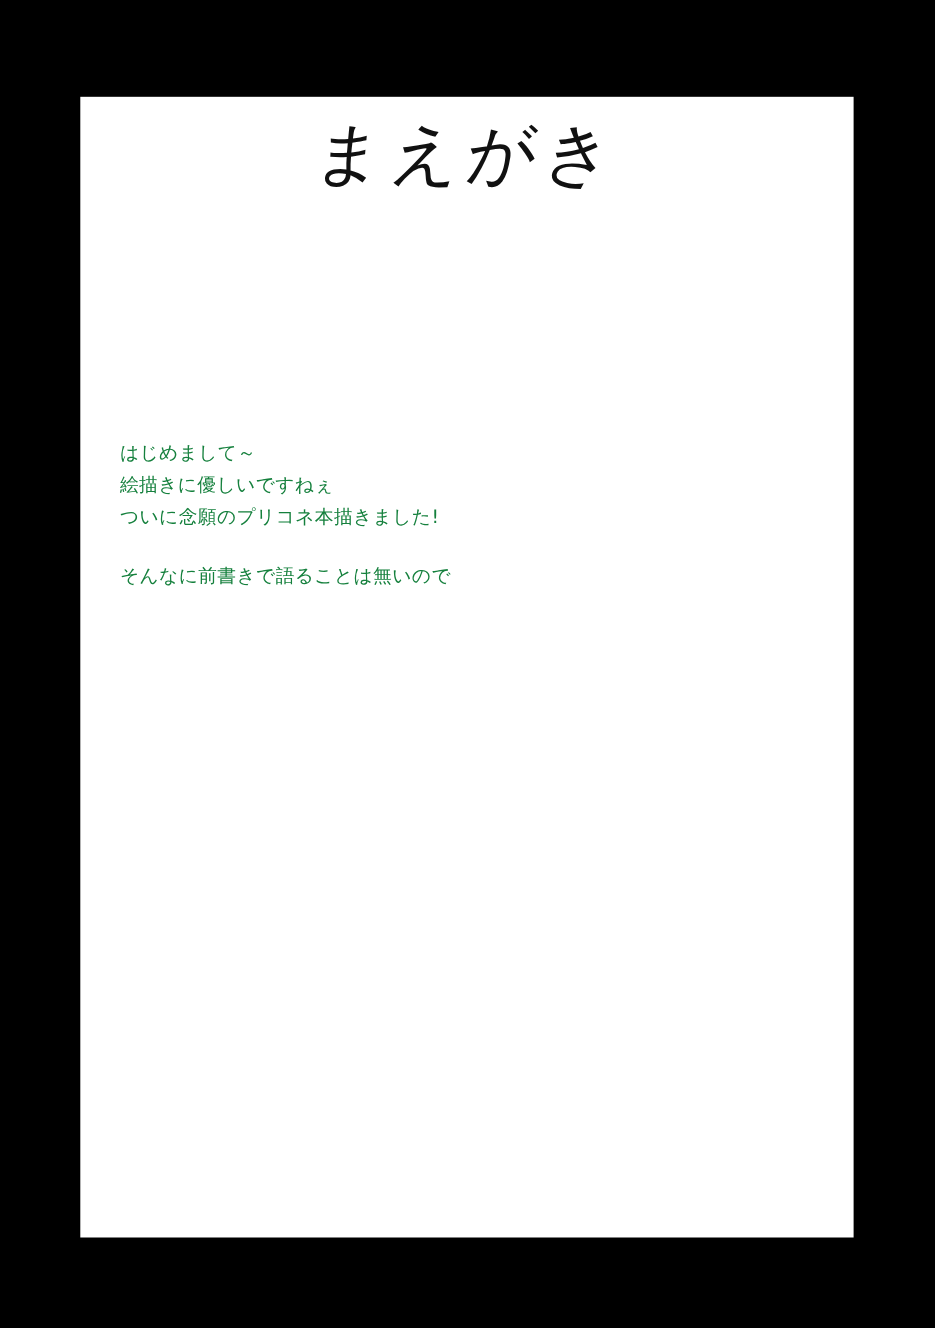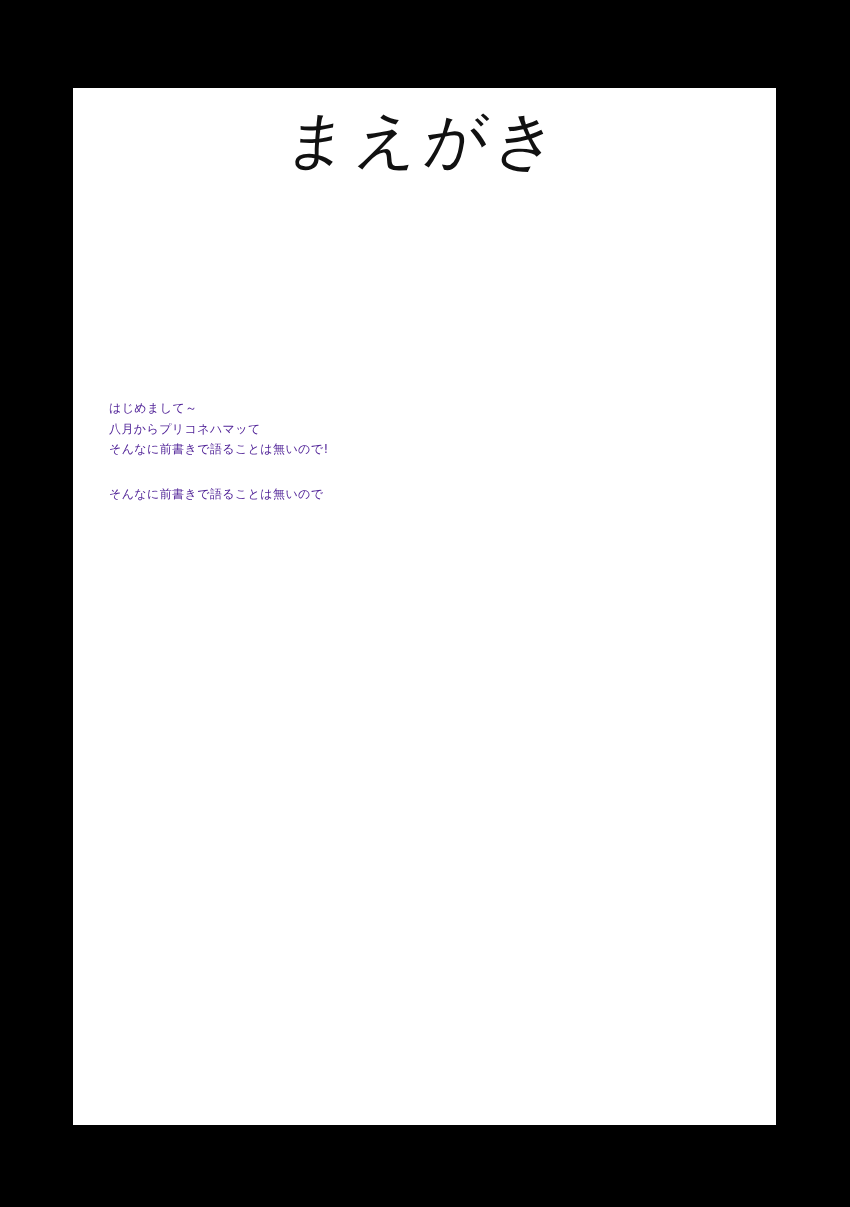--- a/index.html
+++ b/index.html
@@ -40,22 +40,22 @@
     letter-spacing: 6px;
     color: #111111;
     font-weight: 400;
     transform: skewX(-5deg);
   }
   .body-block {
     position: absolute;
     left: 36px;
     top: 310px;
     width: 600px;
-    color: #4c1d95;
-    font-size: 12px;
+    color: #15803d;
+    font-size: 17px;
     line-height: 1.72;
     letter-spacing: 0.4px;
     font-weight: 500;
   }
   .para {
     margin: 0 0 24px 0;
   }
   .para:last-child {
     margin-bottom: 0;
   }
@@ -69,22 +69,22 @@
 
 <div class="page-frame">
   <div class="page-sheet">
 
     <div class="page-heading">まえがき</div>
 
     <div class="body-block">
 
       <div class="para">
         <span class="line">はじめまして～</span>
-        <span class="line">八月からプリコネハマッて</span>
-        <span class="line">そんなに前書きで語ることは無いので!</span>
+        <span class="line">絵描きに優しいですねぇ</span>
+        <span class="line">ついに念願のプリコネ本描きました!</span>
       </div>
 
 
       <div class="para">
         <span class="line">そんなに前書きで語ることは無いので</span>
       </div>
 
     </div>
   </div>
 </div>

